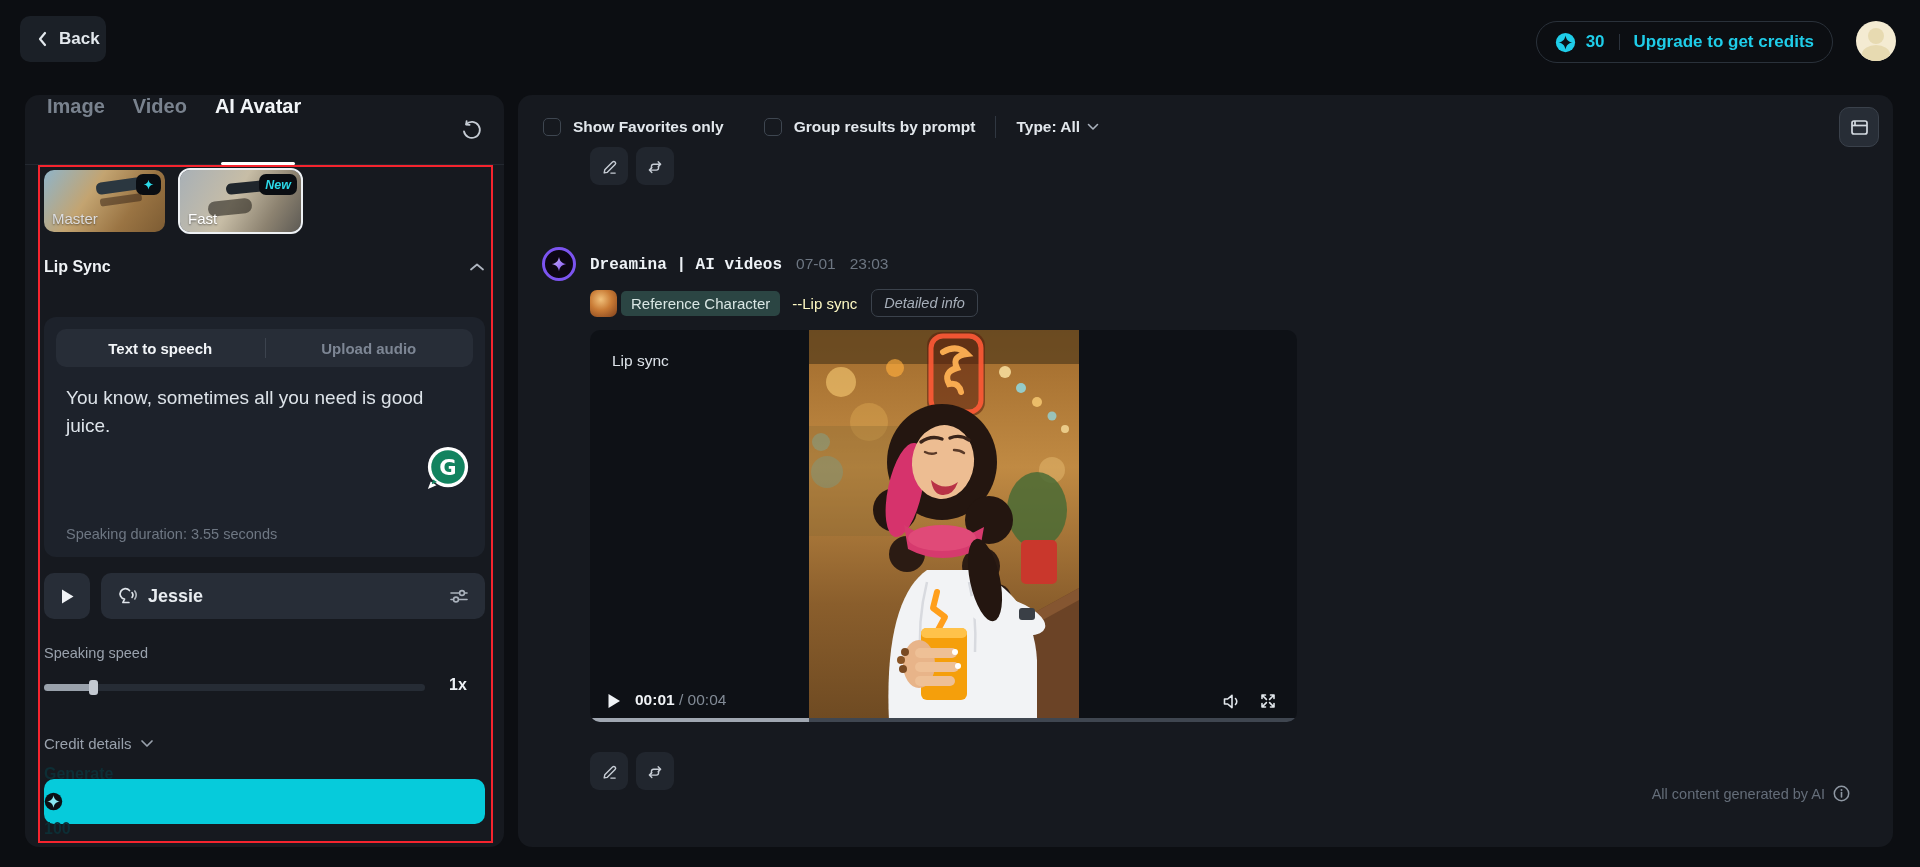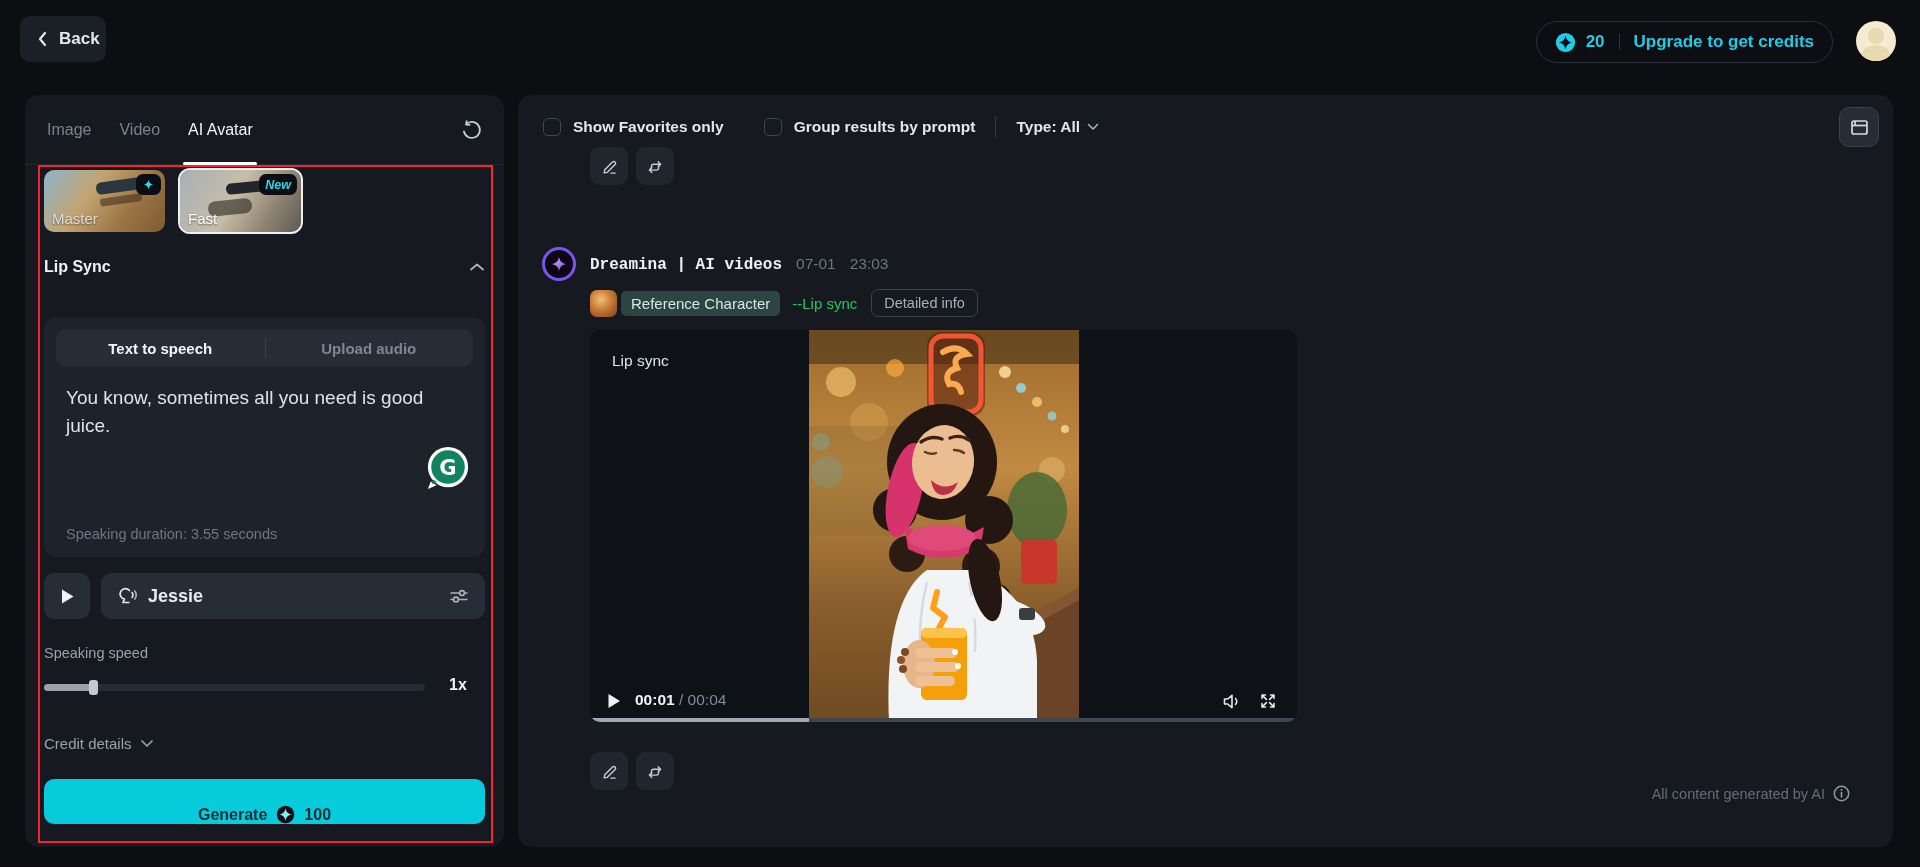--- a/index.html
+++ b/index.html
@@ -15,21 +15,21 @@
   .avatar .head { position:absolute; left:12px; top:7px; width:16px; height:16px; border-radius:50%; background:#e7dab1; }
   .avatar .shoulders { position:absolute; left:6px; top:24px; width:28px; height:18px; border-radius:50% 50% 0 0; background:#e7dab1; }
 
   
   .sidebar { position:absolute; left:25px; top:95px; width:479px; height:752px; background:#16191f; border-radius:14px; }
   .mainpanel { position:absolute; left:518px; top:95px; width:1375px; height:752px; background:#16191f; border-radius:14px; }
 
   
   .sb-header { position:relative; height:70px; border-bottom:1px solid #232830; display:flex; align-items:center; padding:0 22px; }
   .sb-tabs { display:flex; gap:28px; height:100%; align-items:center; }
-  .sb-tab { font-size:16px; font-weight:400; color:#79828e; cursor:pointer; position:relative; height:100%; display:flex; align-items:center; }
+  .sb-tab { font-size:20px; font-weight:700; color:#79828e; cursor:pointer; position:relative; height:100%; display:flex; }
   .sb-tab.active { color:#f2f5f8; }
   .sb-tab.active .underline { position:absolute; left:50%; transform:translateX(-50%); bottom:-1px; width:74px; height:3px; background:#ffffff; border-radius:2px; }
   .refresh { margin-left:auto; cursor:pointer; display:flex; }
 
   .red-outline { position:absolute; left:13px; top:70px; width:455px; height:678px; border:2.5px solid #f5242e; pointer-events:none; z-index:6; }
 
   
   .cards { position:absolute; left:19px; top:75px; display:flex; gap:15px; }
   .mcard { position:relative; width:121px; height:62px; border-radius:10px; overflow:hidden; cursor:pointer; }
   .mcard.selected { outline:2px solid #eef1f4; }
@@ -60,21 +60,21 @@
   .voice-name { font-size:18px; font-weight:600; color:#e8ecf0; }
   .sliders-ic { margin-left:auto; display:flex; cursor:pointer; }
 
   .speed-label { position:absolute; left:19px; top:550px; font-size:14.5px; color:#99a1ac; }
   .slider { position:absolute; left:19px; top:589px; width:381px; height:7px; border-radius:4px; background:#262c35; cursor:pointer; }
   .slider .fill { position:absolute; left:0; top:0; height:7px; width:48px; border-radius:4px; background:#99a1ab; }
   .slider .handle { position:absolute; left:45px; top:-4px; width:9px; height:15px; border-radius:3px; background:#c3c9d1; }
   .speed-val { position:absolute; left:424px; top:581px; font-size:16px; font-weight:700; color:#eef2f6; }
 
   .credit-details { position:absolute; left:19px; top:640px; display:flex; align-items:center; gap:8px; font-size:15px; color:#99a1ac; cursor:pointer; }
-  .generate { position:absolute; left:19px; top:684px; width:441px; height:45px; border-radius:10px; background:#06cbdb; display:flex; align-items:flex-end; justify-content:center; gap:9px; cursor:pointer; }
+  .generate { position:absolute; left:19px; top:684px; width:441px; height:45px; border-radius:10px; background:#06cbdb; display:flex; align-items:flex-start; justify-content:center; gap:9px; cursor:pointer;flex-direction:column; }
   .generate .glabel, .generate .gcost { font-size:16px; font-weight:700; color:#0d2e35; }
 
   
   .filter-row { position:absolute; left:25px; top:16px; height:32px; display:flex; align-items:center; }
   .checkbox { width:18px; height:18px; border:1.5px solid #3e4650; border-radius:5px; background:transparent; cursor:pointer; }
   .cb-label { margin-left:12px; font-size:15.5px; font-weight:600; color:#e2e7ec; }
   .gap40 { width:40px; }
   .vdiv { width:1px; height:22px; background:#303741; margin:0 20px; }
   .type-dd { display:flex; align-items:center; gap:7px; font-size:15.5px; font-weight:600; color:#e2e7ec; cursor:pointer; }
   .folder-btn { position:absolute; top:12px; right:14px; width:40px; height:40px; background:#272d36; border:1px solid #3a414b; border-radius:10px; display:flex; align-items:center; justify-content:center; cursor:pointer; }
@@ -82,22 +82,22 @@
   .actions { position:absolute; display:flex; gap:8px; }
   .act-btn { width:38px; height:38px; background:#21262e; border-radius:9px; display:flex; align-items:center; justify-content:center; cursor:pointer; }
 
   .result-logo { position:absolute; left:24px; top:152px; width:34px; height:34px; border-radius:50%; background:#0d0714; border:3px solid #7c54f0; display:flex; align-items:center; justify-content:center; }
   .result-head { position:absolute; left:72px; top:160px; display:flex; align-items:baseline; gap:14px; }
   .r-title { font-size:16px; font-weight:700; color:#eef2f6;font-family:Liberation Mono, monospace; }
   .r-date, .r-time { font-size:15.5px; color:#6d7682; }
   .tag-row { position:absolute; left:72px; top:194px; display:flex; align-items:center; }
   .mini-avatar { width:27px; height:27px; border-radius:7px; background:radial-gradient(circle at 40% 35%, #f0c07a 0%, #c97b35 45%, #7e3f1c 100%); margin-right:4px; }
   .ref-tag { background:#2b4543; color:#d9e6e4; font-size:15px; border-radius:5px; padding:4px 10px; }
-  .prompt-suffix { margin-left:12px; font-size:15px; color:#22c55e; }
-  .detail-btn { margin-left:14px; border:1px solid #3b424c; border-radius:7px; padding:5px 12px; font-size:14.5px; color:#a7afba; cursor:pointer; }
+  .prompt-suffix { margin-left:12px; font-size:15px; color:#fef9c3; }
+  .detail-btn { margin-left:14px; border:1px solid #3b424c; border-radius:7px; padding:5px 12px; font-size:14.5px; color:#a7afba; cursor:pointer;font-style:italic; }
 
   
   .player { position:absolute; left:72px; top:235px; width:707px; height:392px; background:#0e1116; border-radius:10px; overflow:hidden; }
   .vid-img { position:absolute; left:50%; transform:translateX(-50%); top:0; width:270px; height:392px; }
   .vid-label { position:absolute; left:22px; top:22px; font-size:15.5px; color:#dde3e9; }
   .ctrl-play { position:absolute; left:17px; bottom:13px; cursor:pointer; display:flex; }
   .time { position:absolute; left:45px; bottom:13px; font-size:15.5px; }
   .time .cur { color:#f0f3f6; font-weight:700; }
   .time .sep, .time .tot { color:#828b96; font-weight:400; }
   .ctrl-vol { position:absolute; right:56px; bottom:12px; cursor:pointer; display:flex; }
@@ -121,21 +121,21 @@
   <span>Back</span>
 </div>
 
 <div class="credits-pill">
   <span>
     <svg width="21" height="21" viewBox="0 0 24 24">
         <circle cx="12" cy="12" r="11" fill="#1fcde9"></circle>
         <path d="M12 4 C13 9 15 11 20 12 C15 13 13 15 12 20 C11 15 9 13 4 12 C9 11 11 9 12 4 Z" fill="#0b1016"></path>
       </svg>
   </span>
-  <span class="credits-num">20</span>
+  <span class="credits-num">30</span>
   <span class="pill-div"></span>
   <span class="upgrade">Upgrade to get credits</span>
 </div>
 
 <div class="avatar">
   <div class="head"></div>
   <div class="shoulders"></div>
 </div>
 
 <div class="sidebar">

